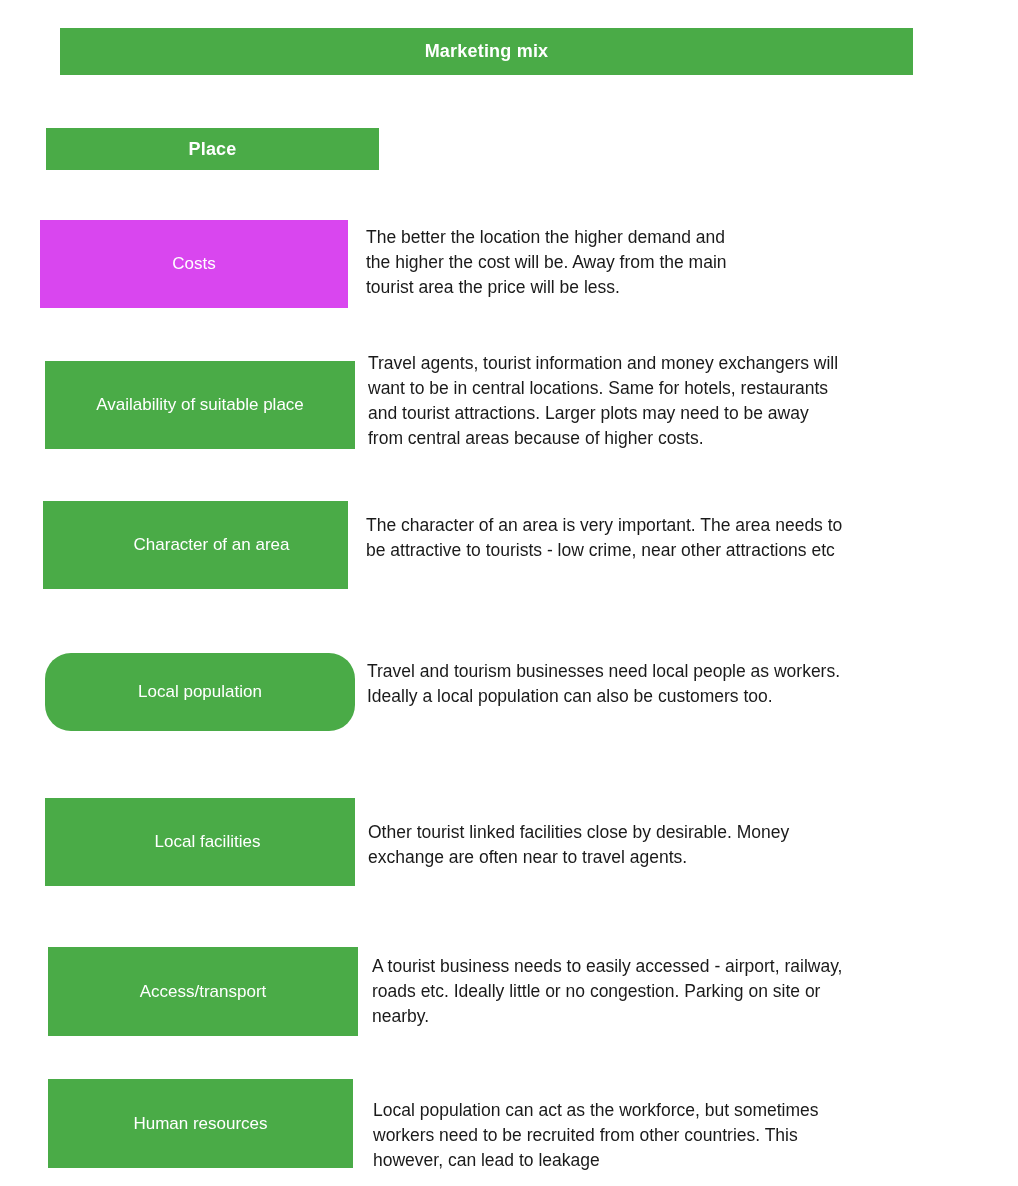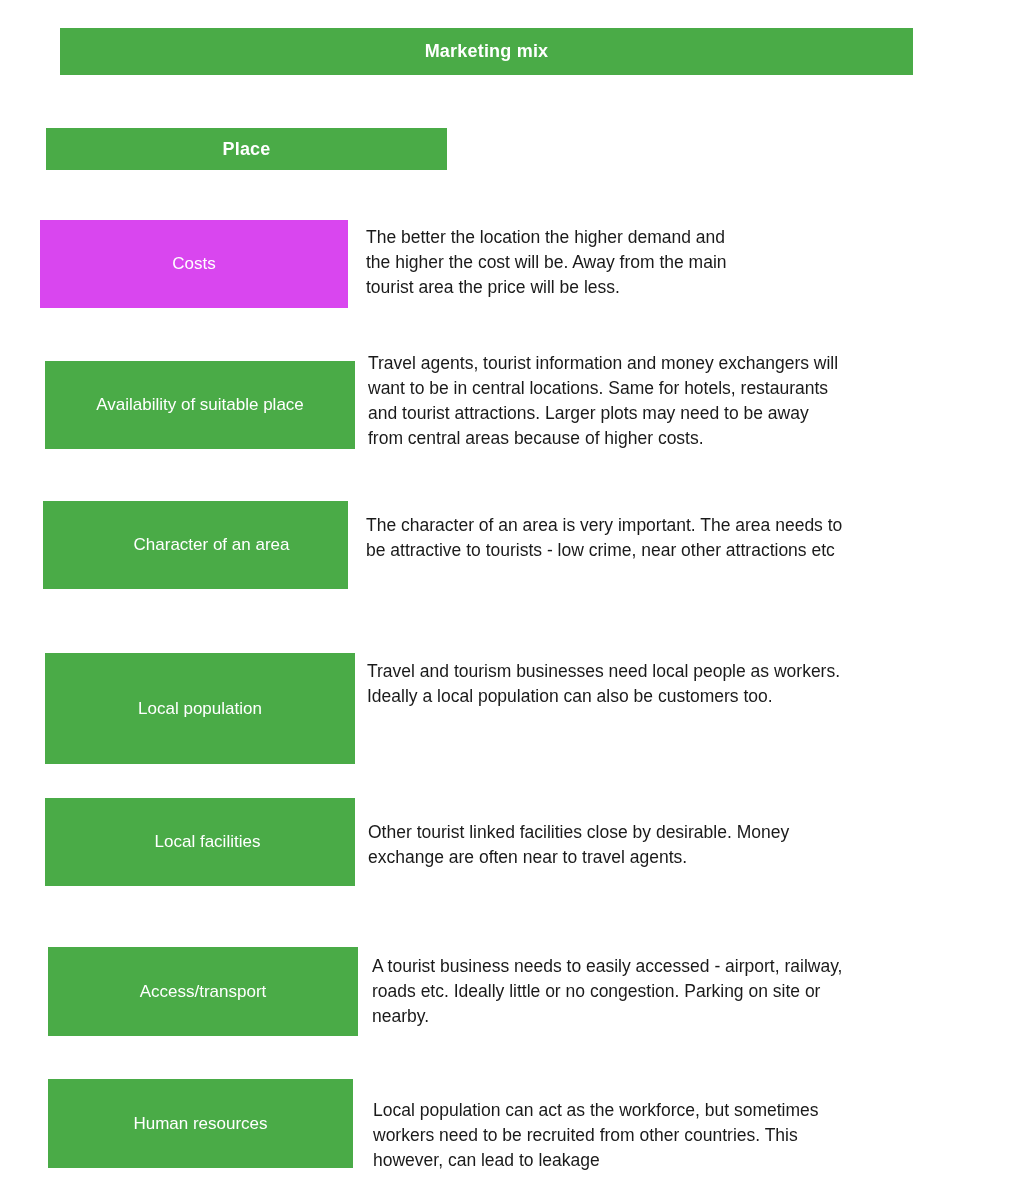--- a/index.html
+++ b/index.html
@@ -66,21 +66,21 @@
 </style>
 </head>
 <body>
 
 <div id="page" style="background: rgb(255, 255, 255);">
 
   <div class="green-box title-bar" style="left: 60px; top: 28px; width: 853px; height: 47px; background: rgb(74, 171, 71); color: rgb(255, 255, 255);">
     <span>Marketing mix</span>
   </div>
 
-  <div class="green-box section-bar" style="left: 46px; top: 128px; width: 401px; height: 42px; background: rgb(74, 171, 71); color: rgb(255, 255, 255);">
+  <div class="green-box section-bar" style="left: 46px; top: 128px; width: 333px; height: 42px; background: rgb(74, 171, 71); color: rgb(255, 255, 255);">
     <span>Place</span>
   </div>
 
   <div class="green-box factor-box" style="left: 40px; top: 220px; width: 308px; height: 88px; background: #d946ef; color: rgb(255, 255, 255);">
     <span>Costs</span>
   </div>
   <div class="desc" style="left: 366px; top: 225px; width: 600px; color: rgb(26, 26, 26);">The better the location the higher demand and
 the higher the cost will be. Away from the main
 tourist area the price will be less.</div>
 
@@ -91,21 +91,21 @@
 want to be in central locations. Same for hotels, restaurants
 and tourist attractions. Larger plots may need to be away
 from central areas because of higher costs.</div>
 
   <div class="green-box factor-box" style="left: 43px; top: 501px; width: 305px; height: 88px; background: rgb(74, 171, 71); color: rgb(255, 255, 255); padding-left: 40px;">
     <span>Character of an area</span>
   </div>
   <div class="desc" style="left: 366px; top: 513px; width: 600px; color: rgb(26, 26, 26);">The character of an area is very important. The area needs to
 be attractive to tourists - low crime, near other attractions etc</div>
 
-  <div class="green-box factor-box" style="left: 45px; top: 653px; width: 310px; height: 111px; background: rgb(74, 171, 71); color: rgb(255, 255, 255);">
+  <div class="green-box factor-box" style="left: 45px; top: 653px; width: 310px; height: 78px; background: rgb(74, 171, 71); color: rgb(255, 255, 255); border-radius: 26px;">
     <span>Local population</span>
   </div>
   <div class="desc" style="left: 367px; top: 659px; width: 600px; color: rgb(26, 26, 26);">Travel and tourism businesses need local people as workers.
 Ideally a local population can also be customers too.</div>
 
   <div class="green-box factor-box" style="left: 45px; top: 798px; width: 310px; height: 88px; background: rgb(74, 171, 71); color: rgb(255, 255, 255); padding-left: 23px;">
     <span>Local facilities</span>
   </div>
   <div class="desc" style="left: 368px; top: 820px; width: 600px; color: rgb(26, 26, 26);">Other tourist linked facilities close by desirable. Money
 exchange are often near to travel agents.</div>

